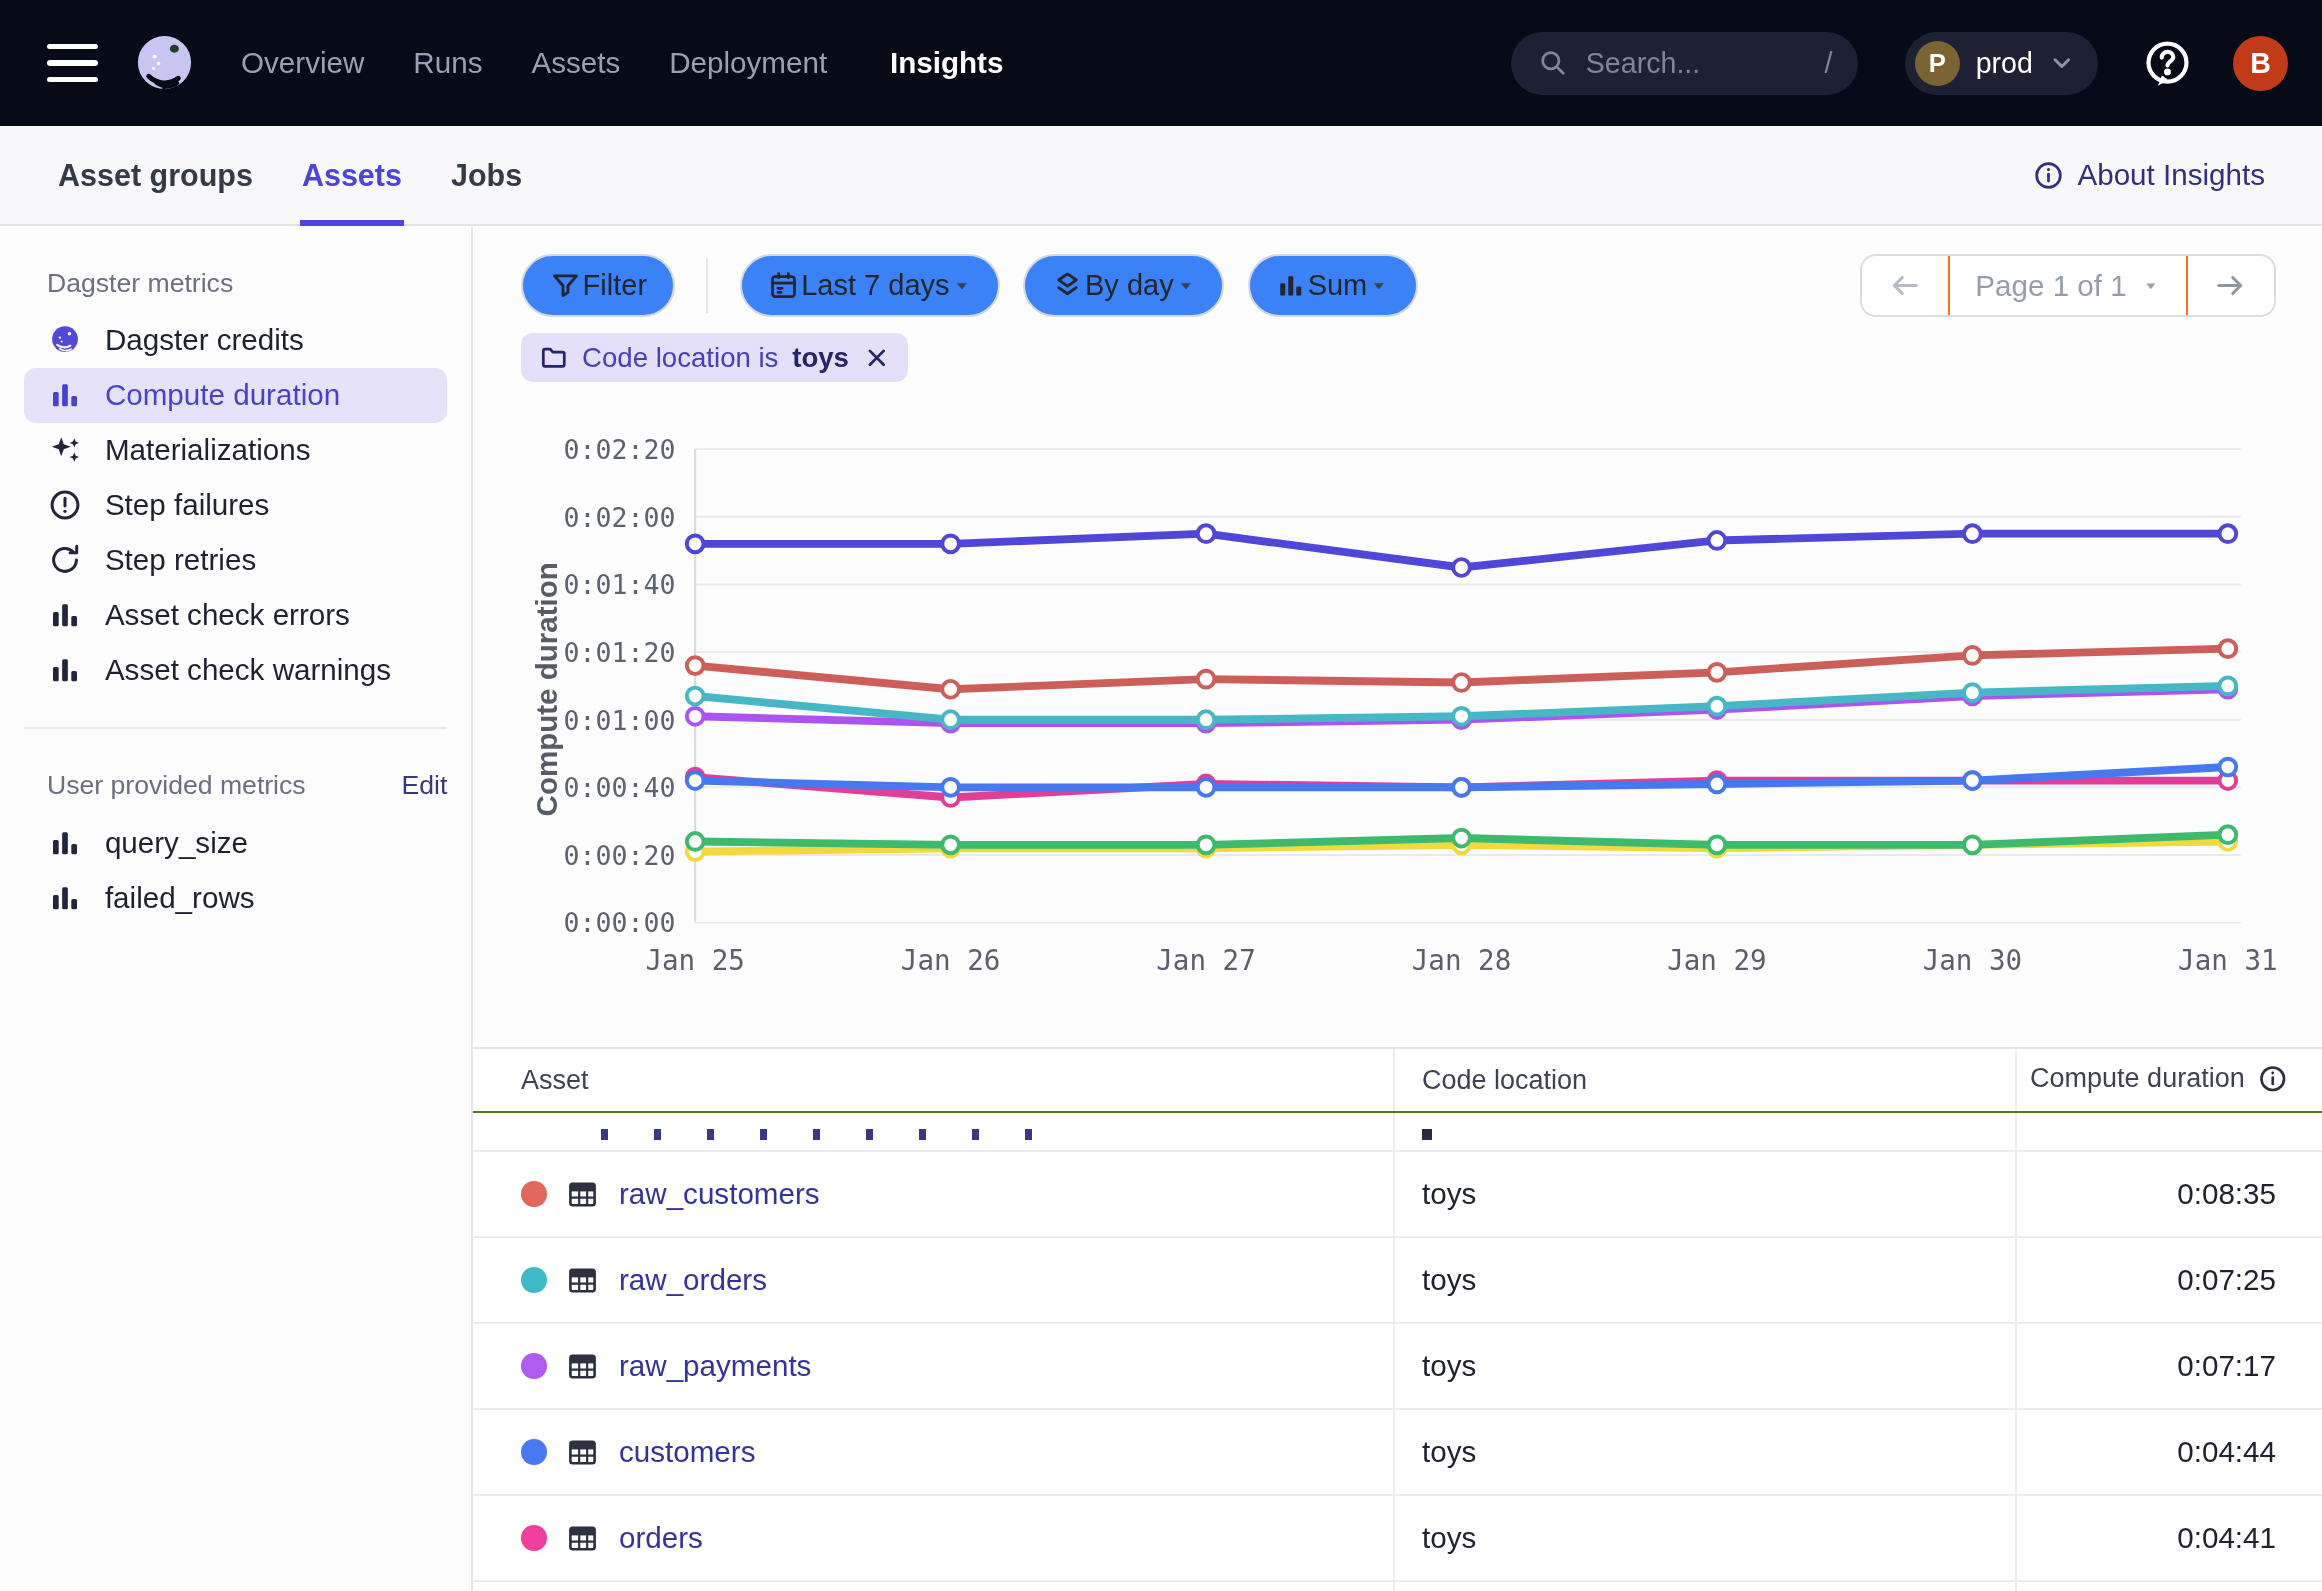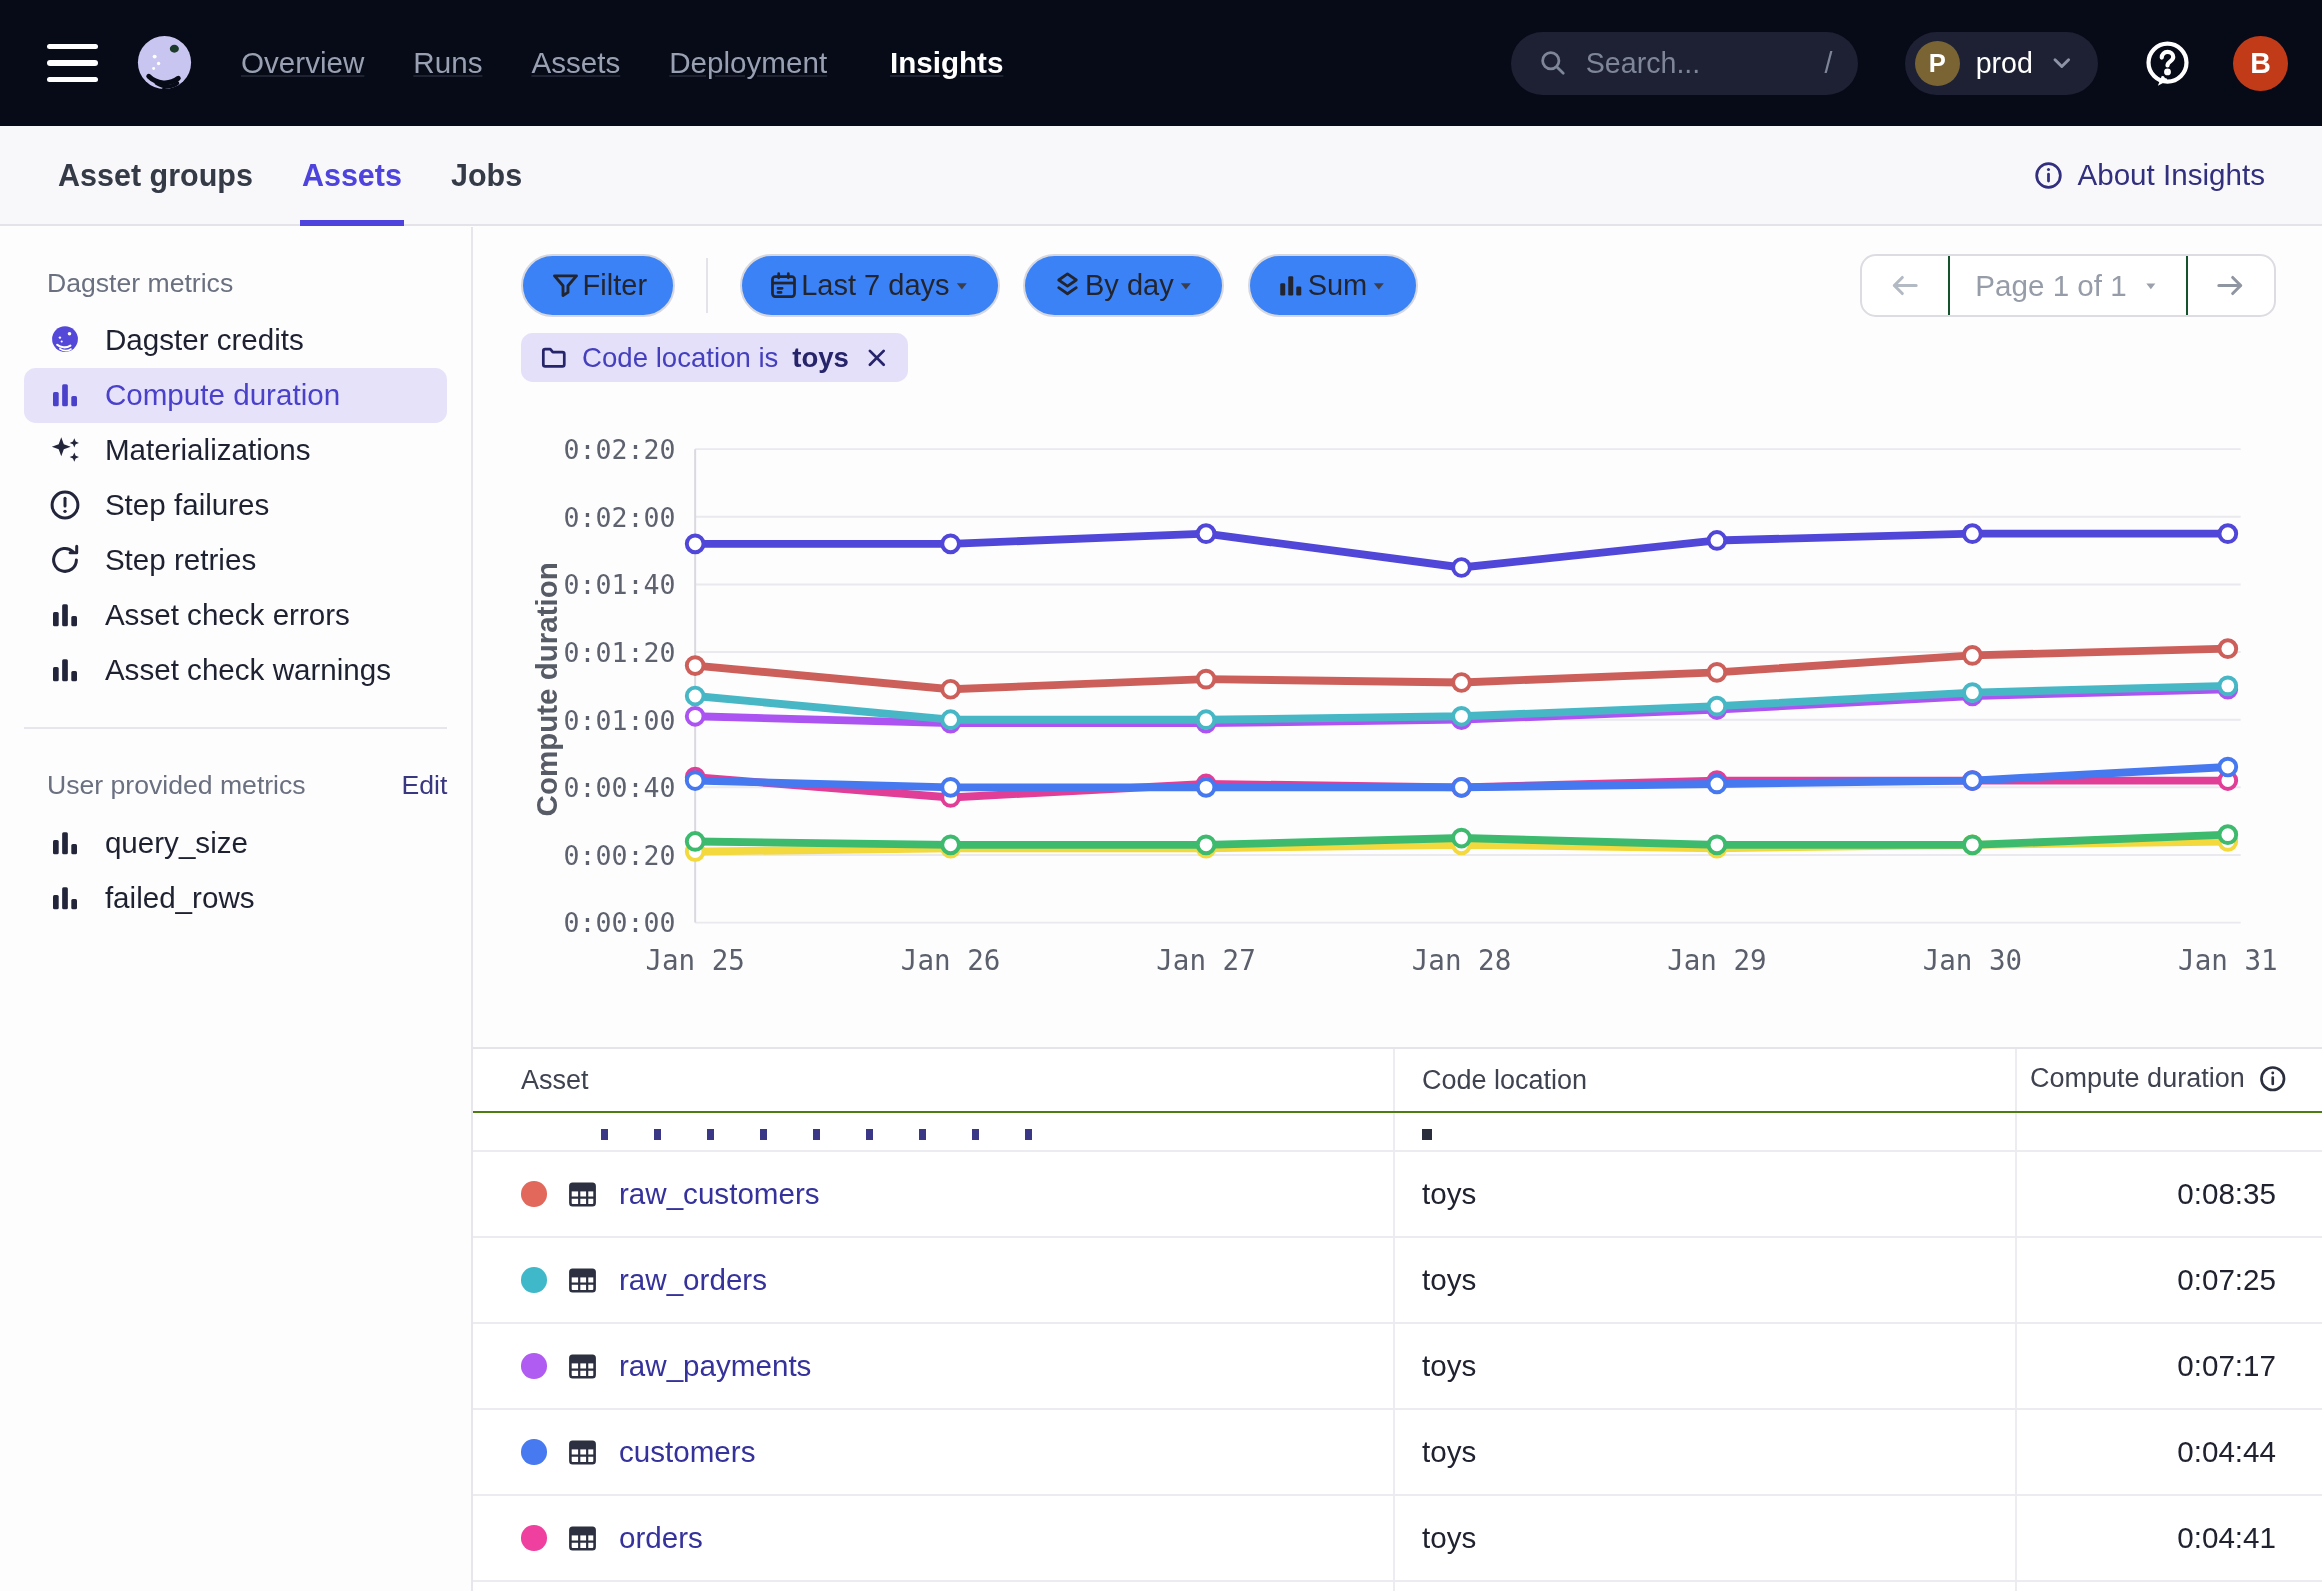--- a/index.html
+++ b/index.html
@@ -7,21 +7,21 @@
        font-family:"Liberation Sans",sans-serif;color:#1f2230;}
   svg{display:block;}
 
   
   .topnav{position:absolute;left:0;top:0;width:2323px;height:126px;background:#070a17;
           display:flex;align-items:center;padding:0 35px 0 47px;box-sizing:border-box;}
   .hamburger{width:51px;height:39px;display:flex;flex-direction:column;justify-content:space-between;
              cursor:pointer;margin-right:33px;}
   .hamburger span{display:block;height:5.9px;background:#fff;border-radius:3px;}
   .nav-logo{margin-right:43px;}
-  .nav-items{display:flex;align-items:center;text-decoration:underline;}
+  .nav-items{display:flex;align-items:center;}
   .nav-item{font-size:29.6px;font-weight:500;color:#98a0b2;margin-right:49px;cursor:pointer;}
   .nav-item.active{color:#ffffff;font-weight:700;margin-left:13.8px;}
   .nav-right{margin-left:auto;display:flex;align-items:center;}
   .searchbox{width:347px;height:63px;background:#1d2133;border-radius:31.5px;display:flex;
              align-items:center;padding:0 25.6px;box-sizing:border-box;color:#7e8697;font-size:28.6px;}
   .searchbox .mag{margin-right:17.7px;color:#7e8697;}
   .searchbox .slash{margin-left:auto;color:#7e8697;}
   .envpill{height:63px;background:#1d2133;border-radius:31.5px;display:flex;align-items:center;
            margin-left:47px;padding:0 21.7px 0 9.9px;box-sizing:border-box;}
   .envdot{width:45px;height:45px;border-radius:50%;background:#7a6434;color:#fff;font-size:25.6px;
@@ -60,21 +60,21 @@
   .toolbar{position:absolute;left:521px;top:254px;display:flex;align-items:center;gap:23.6px;}
   .btn{height:63px;border:2px solid #d7d7de;border-radius:31.5px;background:#3b82f6;display:inline-flex;
        align-items:center;gap:1px;font-size:29px;color:#22252f;padding:0 25.6px;box-sizing:border-box;
        cursor:pointer;white-space:nowrap;}
   .btn .bic{color:#22252f;}
   .vsep{width:2px;height:55px;background:#e3e3e9;margin:0 7.9px;}
   .right-tools{position:absolute;top:254px;right:47px;display:flex;align-items:center;gap:49px;}
   .pager{height:63px;border:2px solid #dcdce2;border-radius:15.8px;display:flex;align-items:stretch;
          background:#fff;box-sizing:border-box;overflow:hidden;}
   .pseg{display:flex;align-items:center;padding:0 25.6px;cursor:pointer;}
-  .pseg + .pseg{border-left:2px solid #14532d;}
+  .pseg + .pseg{border-left:2px solid #f97316;}
   .pseg.lbl{color:#969ca8;font-size:29.6px;gap:13.8px;}
   .chip{position:absolute;left:521px;top:333px;height:49px;background:#e4e0fa;border-radius:11.8px;
         display:flex;align-items:center;gap:13.8px;padding:0 17.7px;font-size:27.6px;color:#443fbd;cursor:pointer;}
   .chip b{color:#26246a;font-weight:700;}
   .chip .fic,.chip .xic{color:#26246a;}
 
   
   .tbl{position:absolute;left:473px;right:0;top:1047px;bottom:0;background:#fff;
        border-top:2px solid #e4e4ea;overflow:hidden;}
   .colline{position:absolute;top:0;bottom:0;width:2px;background:#ececf1;}

